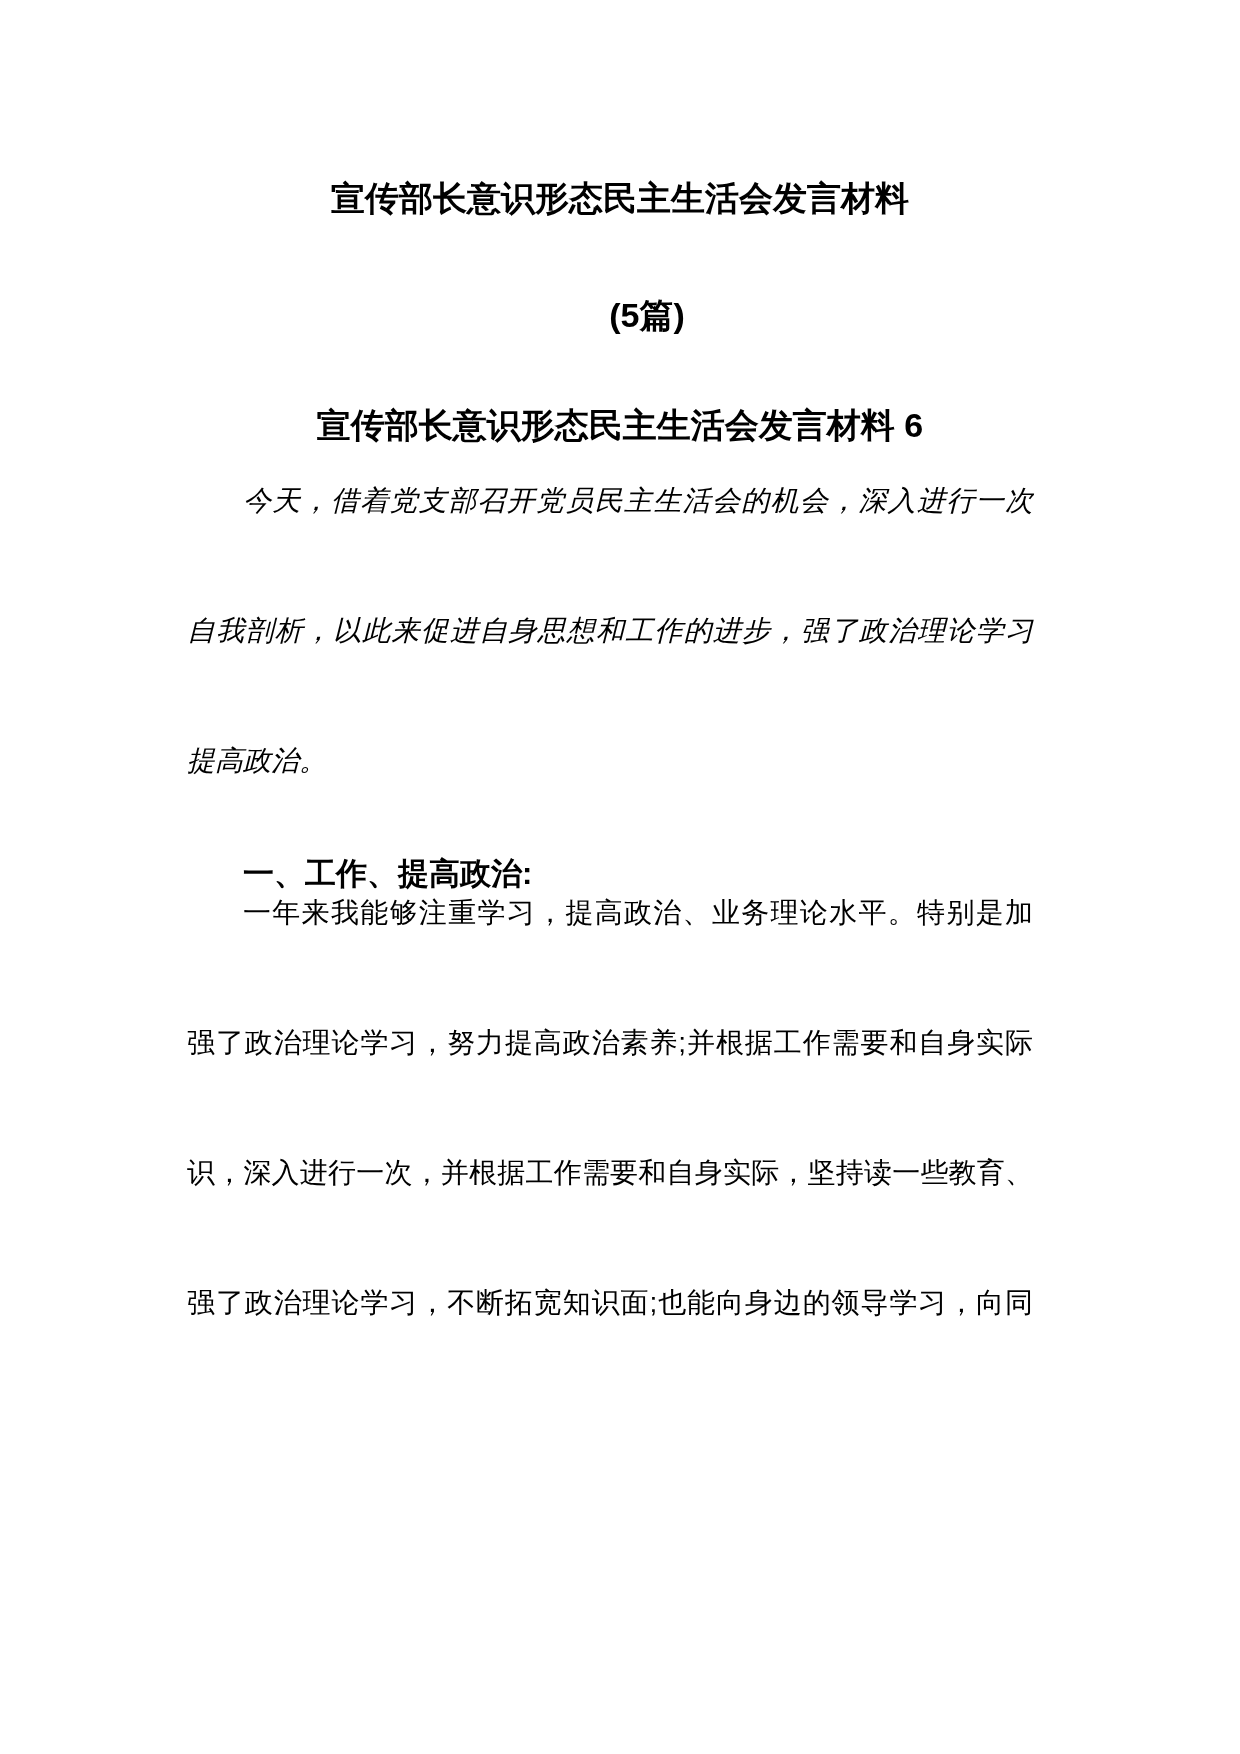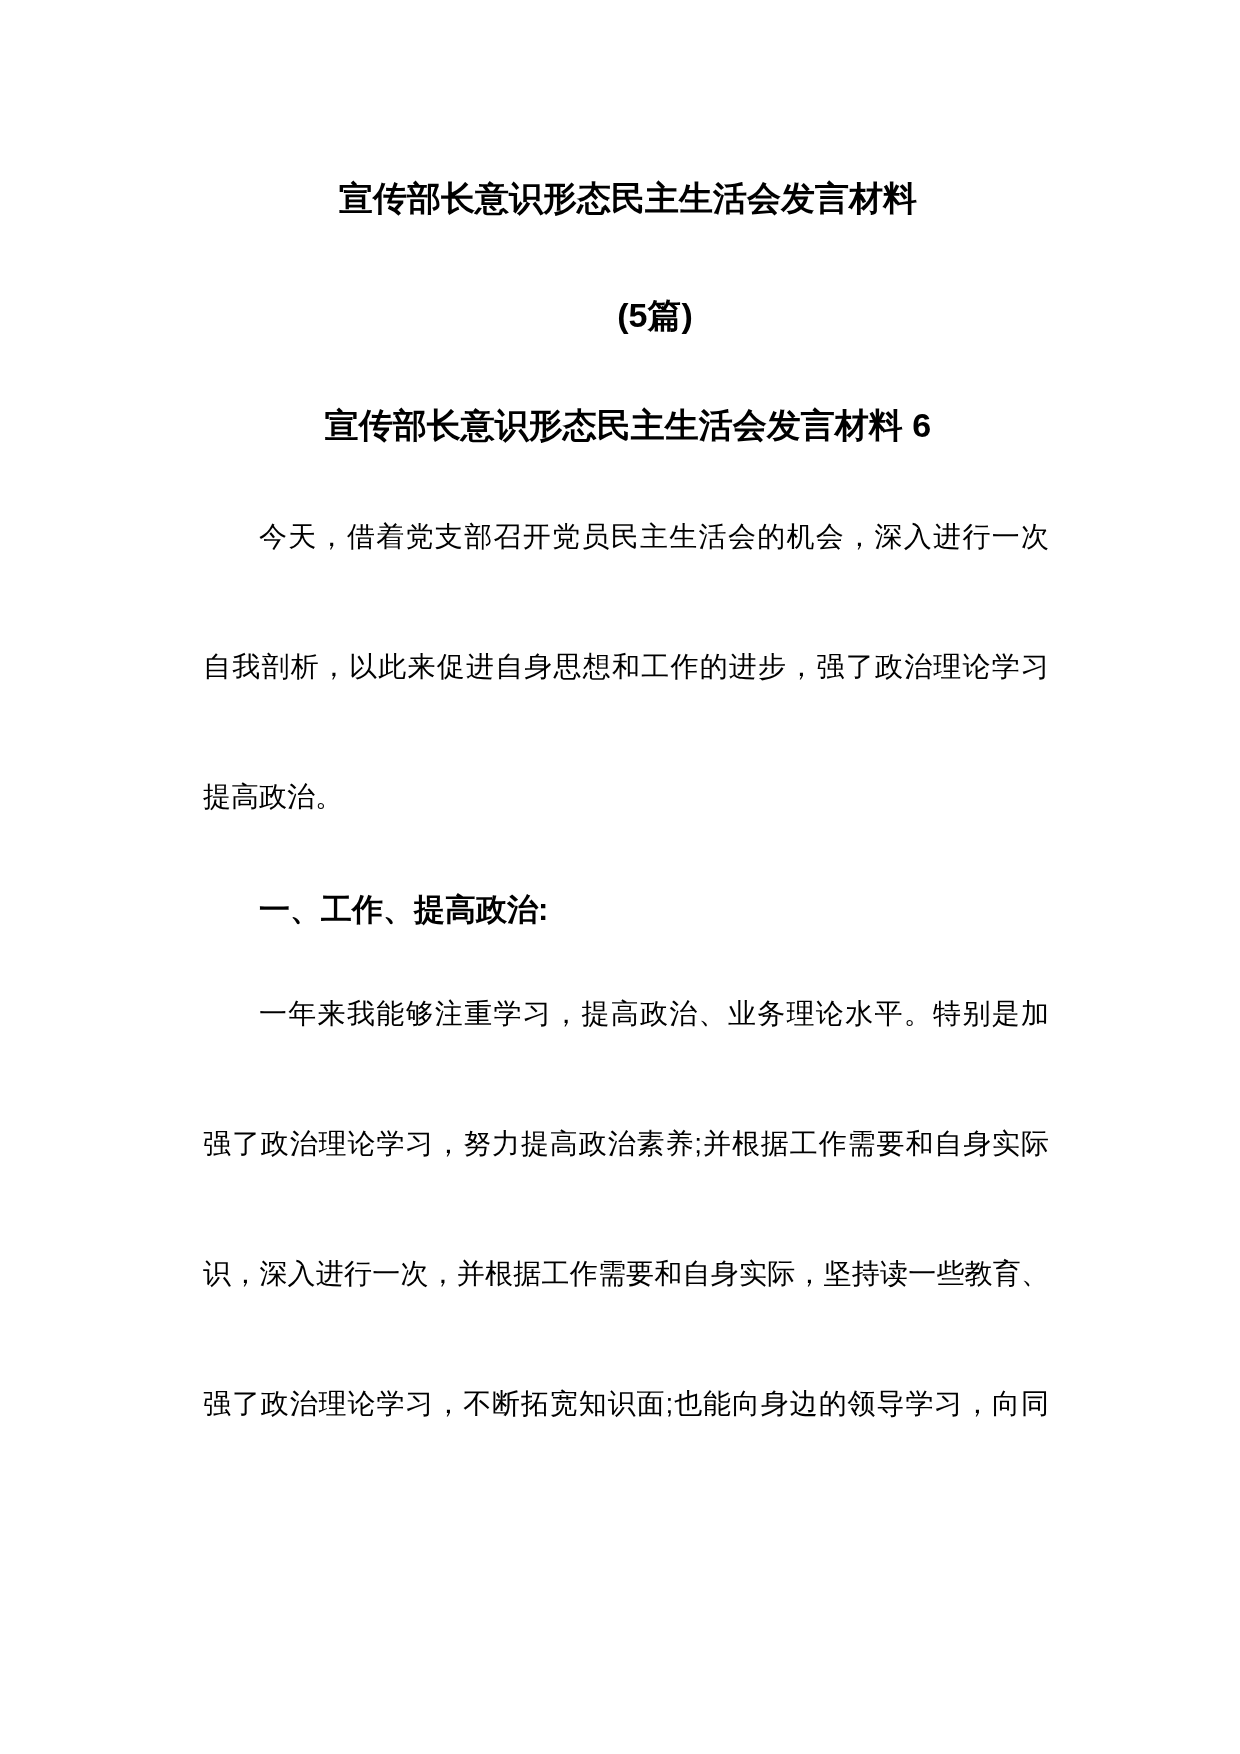--- a/index.html
+++ b/index.html
@@ -14,43 +14,42 @@
     background: #ffffff;
     color: #000000;
     font-family: "Liberation Sans", "DejaVu Sans", sans-serif;
     overflow: hidden;
   }
   .doc {
     position: absolute;
     inset: 0;
     padding-top: 177px;
     box-sizing: border-box;
-    padding-left: 16px;
   }
   .main-title,
   .count-label,
   .section-title {
     font-size: 34px;
     line-height: 42px;
     font-weight: bold;
     text-align: center;
     width: 100%;
     margin: 0;
   }
   .count-label   { margin-top: 75px; margin-left: 27px; }
   .section-title { margin-top: 68px; }
   .para {
     margin-left: 187px;
     width: 846px;
     display: flex;
     flex-direction: column;
     row-gap: 94px;
   }
-  .para-intro { margin-top: 73px; }
-  .para-work  { margin-top: 65px; }
+  .para-intro { margin-top: 37px; font-style: italic; }
+  .para-work  { }
   .line {
     font-size: 28px;
     line-height: 36px;
     white-space: nowrap;
   }
   .line.fill {
     white-space: normal;
     text-align: justify;
     text-align-last: justify;
   }

